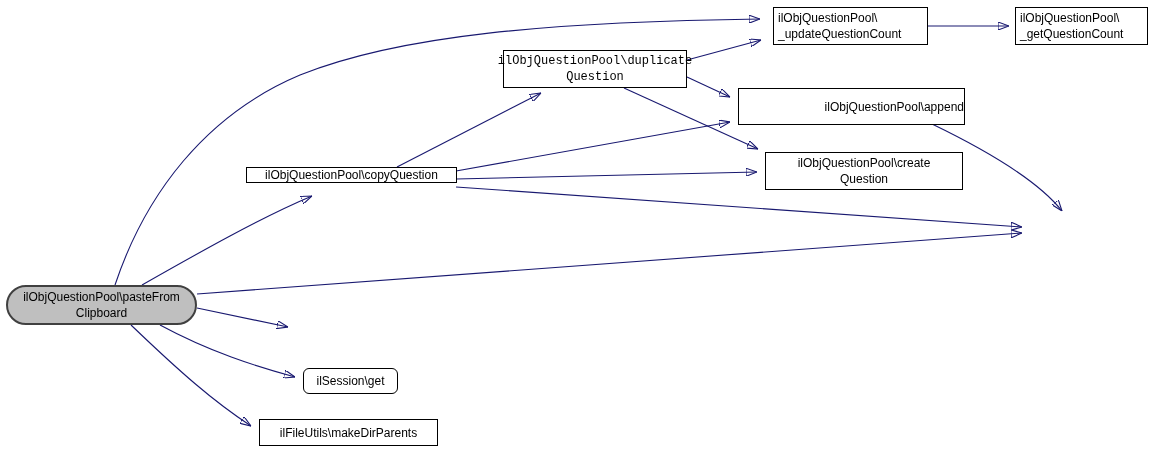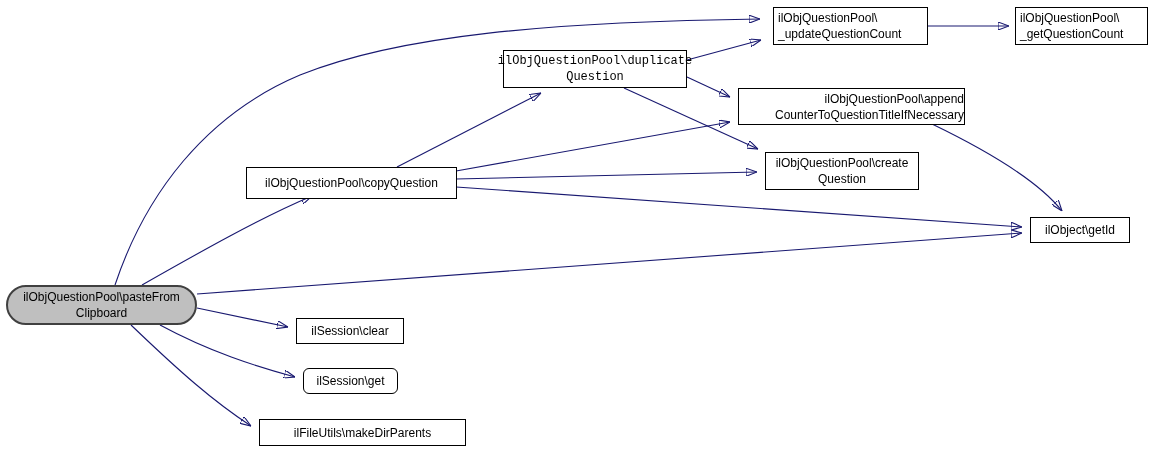--- a/index.html
+++ b/index.html
@@ -77,58 +77,51 @@
     <path d="M624,88 L758,149" marker-end="url(#arrow)"></path>
     <path d="M928,26 L1009,26" marker-end="url(#arrow)"></path>
     <path d="M932,124 C990,152 1040,183 1062,211" marker-end="url(#arrow)"></path>
   </svg>
 
   <div class="node highlight" style="left:6px; top:285px; width:191px; height:40px;border-radius:20px;">
     <span>ilObjQuestionPool\pasteFrom</span>
     <span>Clipboard</span>
   </div>
 
-  <div class="node" style="left:246px; top:167px; width:211px; height:32px;">
+  <div class="node" style="left:246px; top:167px; width:211px; height:16px;">
     <span>ilObjQuestionPool\copyQuestion</span>
   </div>
 
   <div class="node" style="left:503px; top:50px; width:184px; height:38px;font-family:Liberation Mono, monospace;">
     <span>ilObjQuestionPool\duplicate</span>
     <span>Question</span>
   </div>
 
   <div class="node left-align" style="left:773px; top:7px; width:155px; height:38px;">
     <span>ilObjQuestionPool\</span>
     <span>_updateQuestionCount</span>
   </div>
 
   <div class="node left-align" style="left:1015px; top:7px; width:133px; height:38px;">
     <span>ilObjQuestionPool\</span>
     <span>_getQuestionCount</span>
   </div>
 
   <div class="node left-align" style="left:738px; top:88px; width:227px; height:37px;align-items:flex-end;">
     <span>ilObjQuestionPool\append</span>
-    <span>CounterToQuestionTitleIfNecessary</span>
   </div>
 
-  <div class="node" style="left:765px; top:152px; width:154px; height:38px;">
+  <div class="node" style="left:765px; top:152px; width:198px; height:38px;">
     <span>ilObjQuestionPool\create</span>
     <span>Question</span>
   </div>
 
-  <div class="node" style="left:1030px; top:217px; width:100px; height:26px;">
-    <span>ilObject\getId</span>
-  </div>
 
-  <div class="node" style="left:296px; top:318px; width:108px; height:26px;">
-    <span>ilSession\clear</span>
-  </div>
 
   <div class="node" style="left:303px; top:368px; width:95px; height:26px;border-radius:6px;">
     <span>ilSession\get</span>
   </div>
 
-  <div class="node" style="left:259px; top:419px; width:207px; height:27px;">
+  <div class="node" style="left:259px; top:419px; width:179px; height:27px;">
     <span>ilFileUtils\makeDirParents</span>
   </div>
 
 </div>
 
 </body></html>

